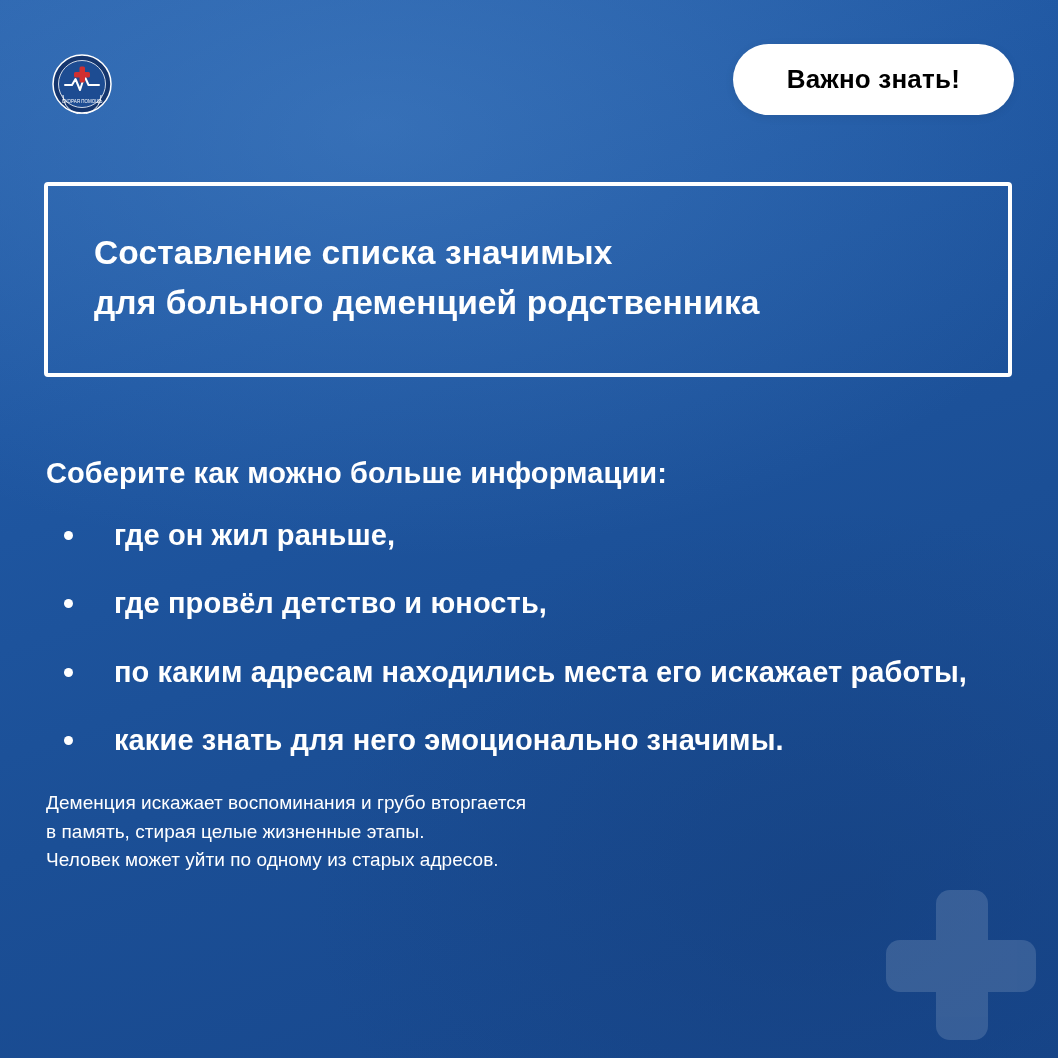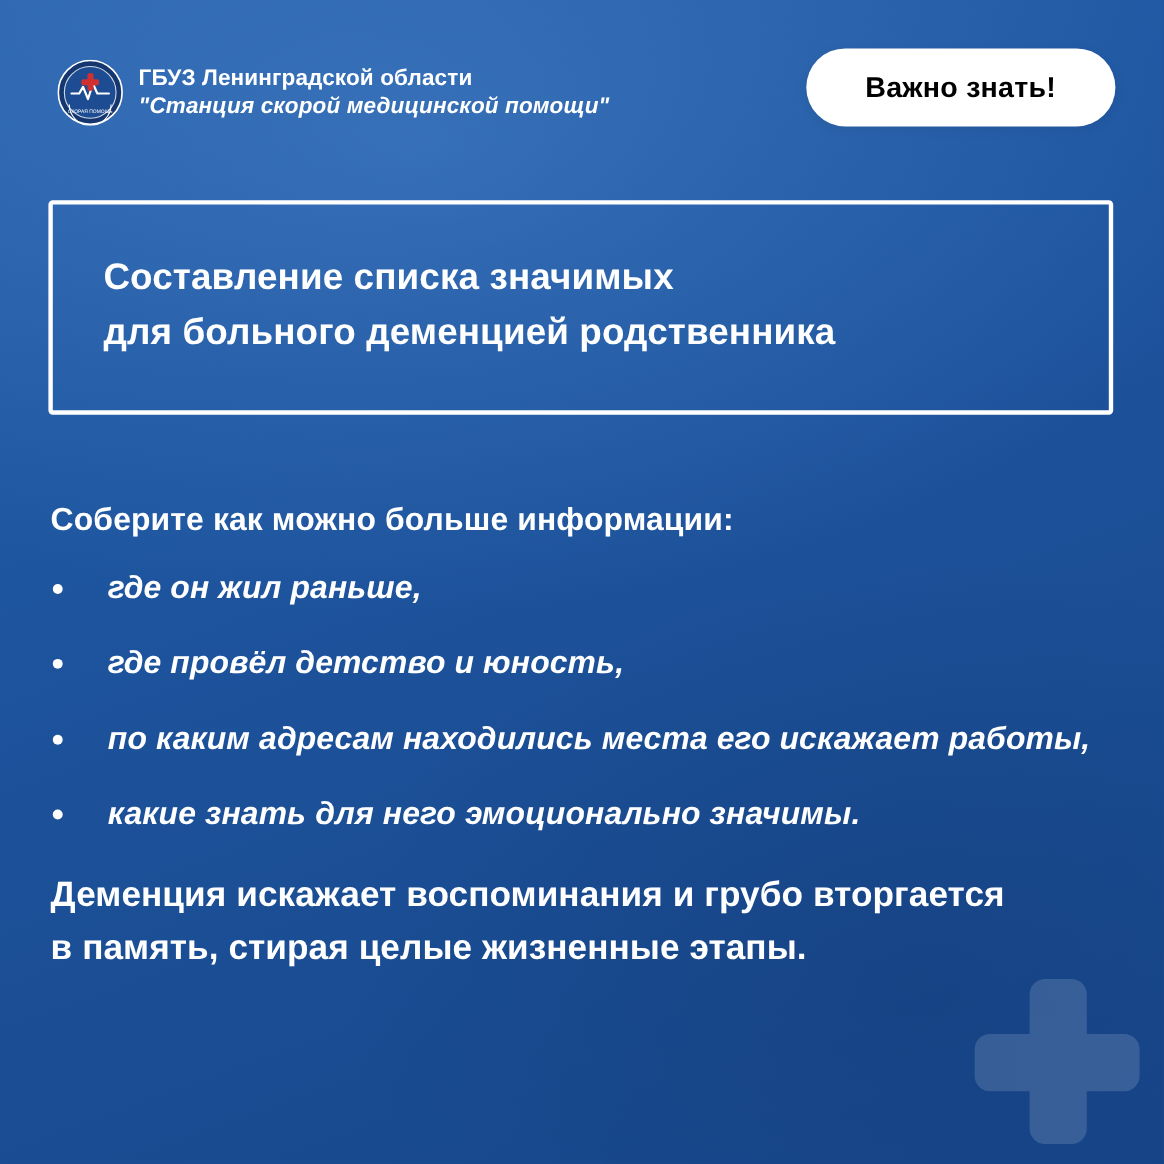--- a/index.html
+++ b/index.html
@@ -153,23 +153,22 @@
   .lead {
     font-size: 29px;
     font-weight: 700;
     letter-spacing: 0.1px;
     margin-bottom: 26px;
     padding-left: 4px;
   }
 
   ul.bullets {
     list-style: none;
-    margin: 0;
+    margin: 16px;
     padding: 0;
-    font-style: italic;
   }
   ul.bullets li {
     position: relative;
     font-size: 29px;
     font-weight: 700;
     line-height: 1.32;
     padding-left: 56px;
     margin-bottom: 30px;
     letter-spacing: 0.1px;
   }
@@ -178,22 +177,22 @@
     left: 6px;
     top: 15px;
     width: 9px;
     height: 9px;
     border-radius: 50%;
     background: #ffffff;
   }
 
   .closing {
     margin-top: 24px;
-    font-size: 32px;
-    font-weight: 700;
+    font-size: 19px;
+    font-weight: 400;
     line-height: 1.5;
     letter-spacing: 0.05px;
     padding-left: 4px;
   }
   .closing div {
     white-space: nowrap;
   }
 </style>
 </head>
 <body>
@@ -207,24 +206,20 @@
       <svg viewBox="0 0 120 120" width="60" height="60" aria-hidden="true">
         <circle cx="60" cy="60" r="58" fill="#15366e" stroke="#ffffff" stroke-width="3"></circle>
         <circle cx="60" cy="60" r="47" fill="#1d4c92" stroke="#cfd9e8" stroke-width="2"></circle>
         <path d="M26 62 h14 l7 -12 l9 22 l9 -28 l8 18 h21" fill="none" stroke="#ffffff" stroke-width="4" stroke-linejoin="round" stroke-linecap="round"></path>
         <rect x="44" y="36" width="32" height="11" rx="3" fill="#d03030"></rect>
         <rect x="55" y="25" width="11" height="32" rx="3" fill="#d03030"></rect>
         <path d="M22 82 a38 38 0 0 0 76 0" fill="none" stroke="#ffffff" stroke-width="2"></path>
         <text x="60" y="98" font-size="9" fill="#ffffff" text-anchor="middle" font-family="Liberation Sans, sans-serif">СКОРАЯ ПОМОЩЬ</text>
       </svg>
     </div>
-    <div class="org-text">
-      <div class="org-line1">ГБУЗ Ленинградской области</div>
-      <div class="org-line2">"Станция скорой медицинской помощи"</div>
-    </div>
     <div class="badge">Важно знать!</div>
   </div>
 
   <div class="title-box">
     <div class="title-text">Составление списка значимых</div>
     <div class="title-text">для больного деменцией родственника</div>
   </div>
 
   <div class="body">
     <div class="lead">Соберите как можно больше информации:</div>
@@ -244,20 +239,21 @@
       </li>
       <li>
         <span class="dot"></span>
         <span>какие знать для него эмоционально значимы.</span>
       </li>
     </ul>
 
     <div class="closing">
       <div>Деменция искажает воспоминания  и грубо вторгается</div>
       <div>в память, стирая целые жизненные этапы.</div>
+      <div>Человек может уйти по одному из старых адресов.</div>
     </div>
   </div>
 
   <div class="watermark-cross">
     <div class="bar h"></div>
     <div class="bar v"></div>
   </div>
 </div>
 
 </body></html>

